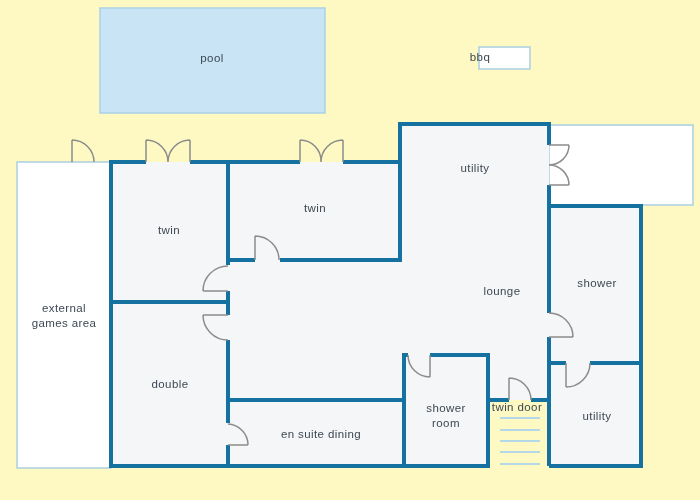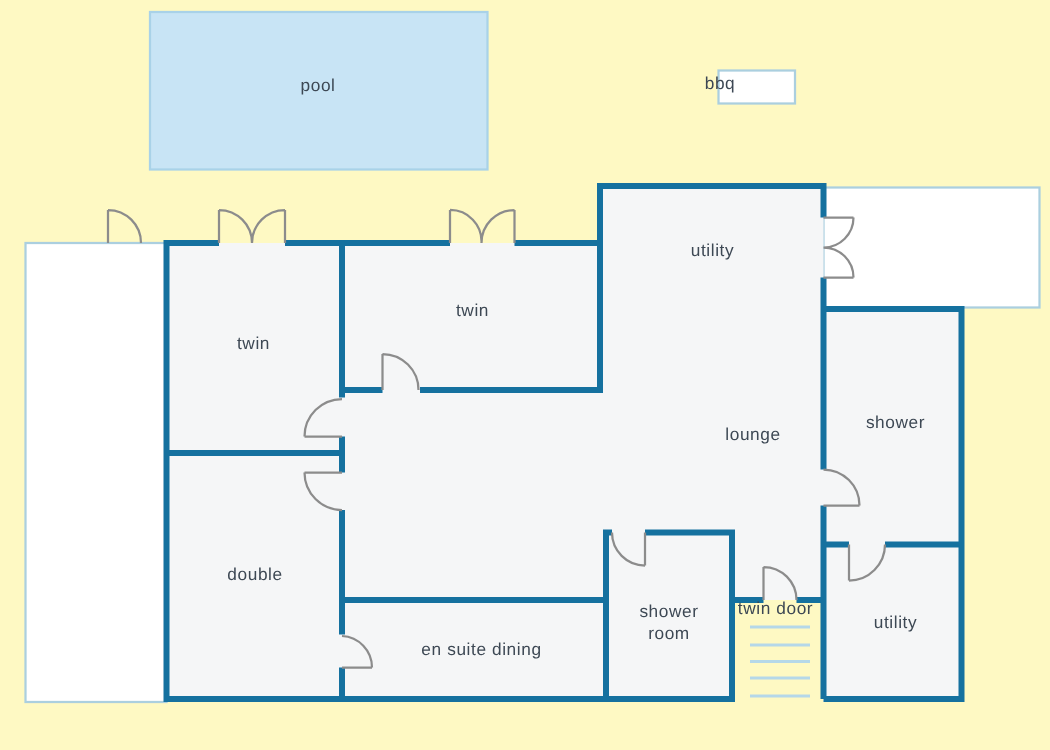--- a/index.html
+++ b/index.html
@@ -84,19 +84,21 @@
     </g>
   </svg>
 
   <div class="label" style="left:212px;top:58px">pool</div>
   <div class="label" style="left:480px;top:57px">bbq</div>
   <div class="label" style="left:475px;top:168px">utility</div>
   <div class="label" style="left:169px;top:230px">twin</div>
   <div class="label" style="left:315px;top:208px">twin</div>
   <div class="label" style="left:502px;top:291px">lounge</div>
   <div class="label" style="left:597px;top:283px">shower</div>
+  <div class="label" style="left:64px;top:316px">external
+games area</div>
   <div class="label" style="left:170px;top:384px">double</div>
   <div class="label" style="left:321px;top:434px">en suite dining</div>
   <div class="label" style="left:446px;top:416px">shower
 room</div>
   <div class="label" style="left:517px;top:407px">twin door</div>
   <div class="label" style="left:597px;top:416px">utility</div>
 </div>
 
 </body></html>

